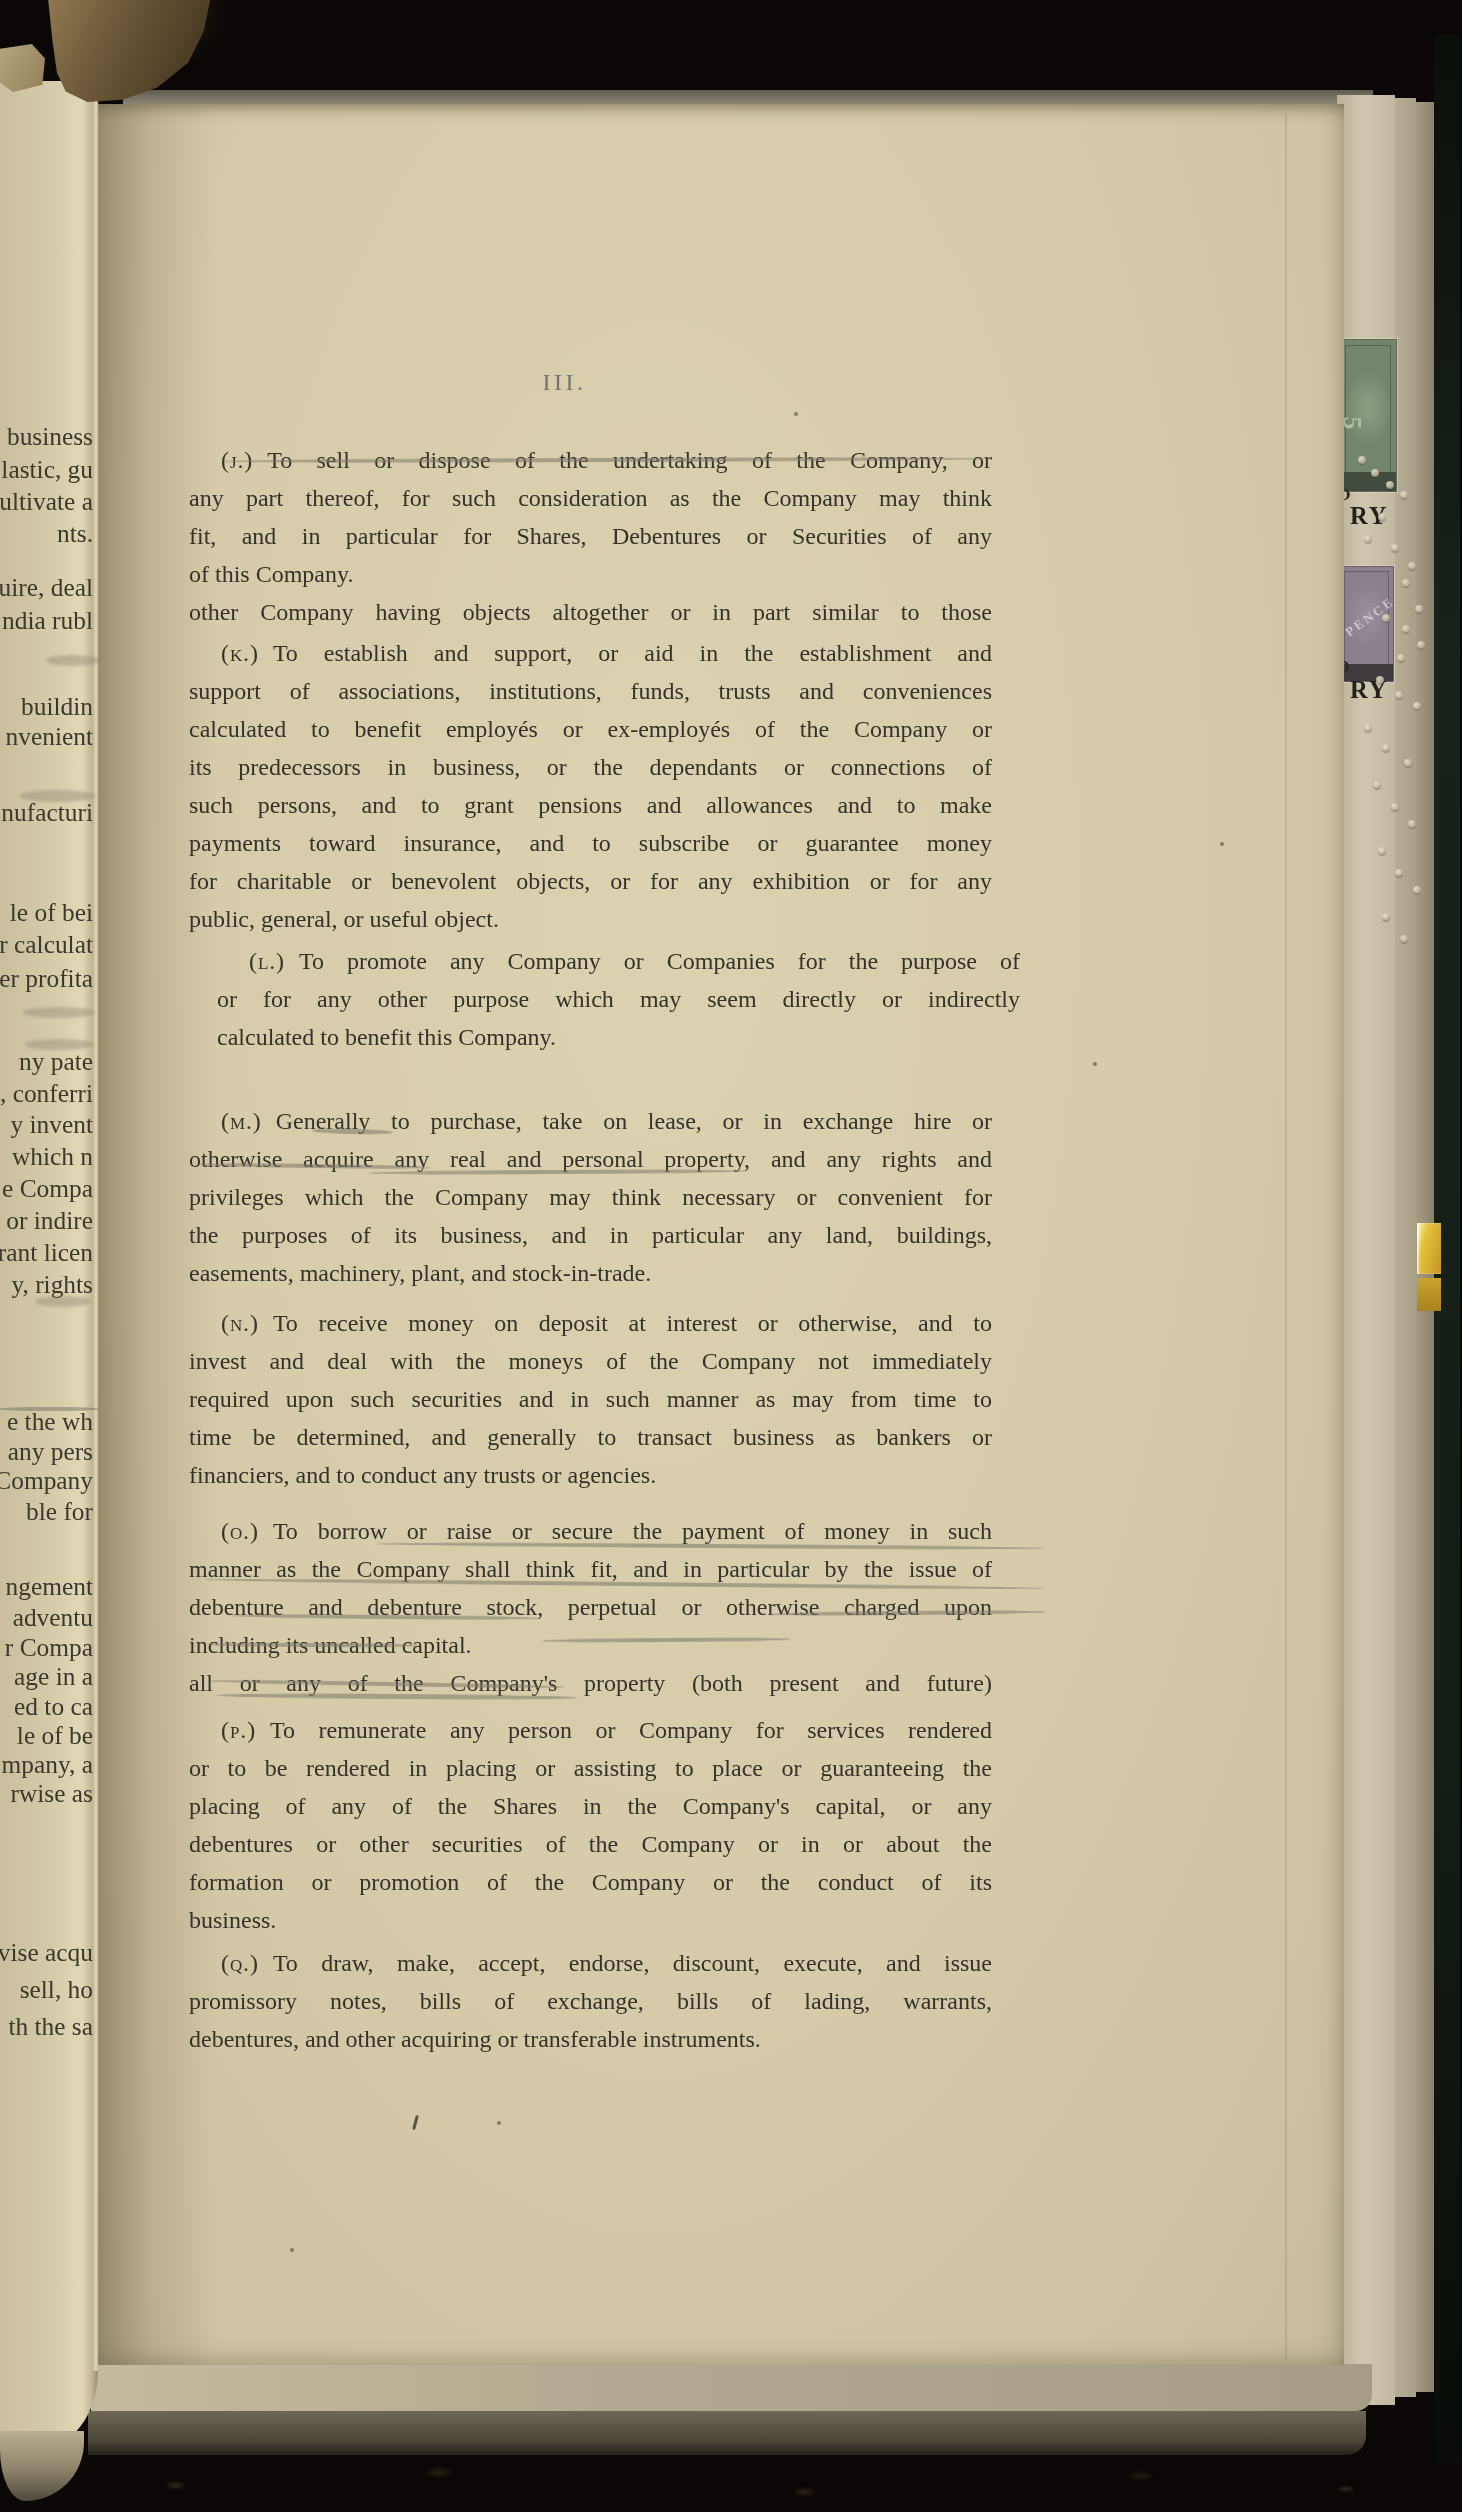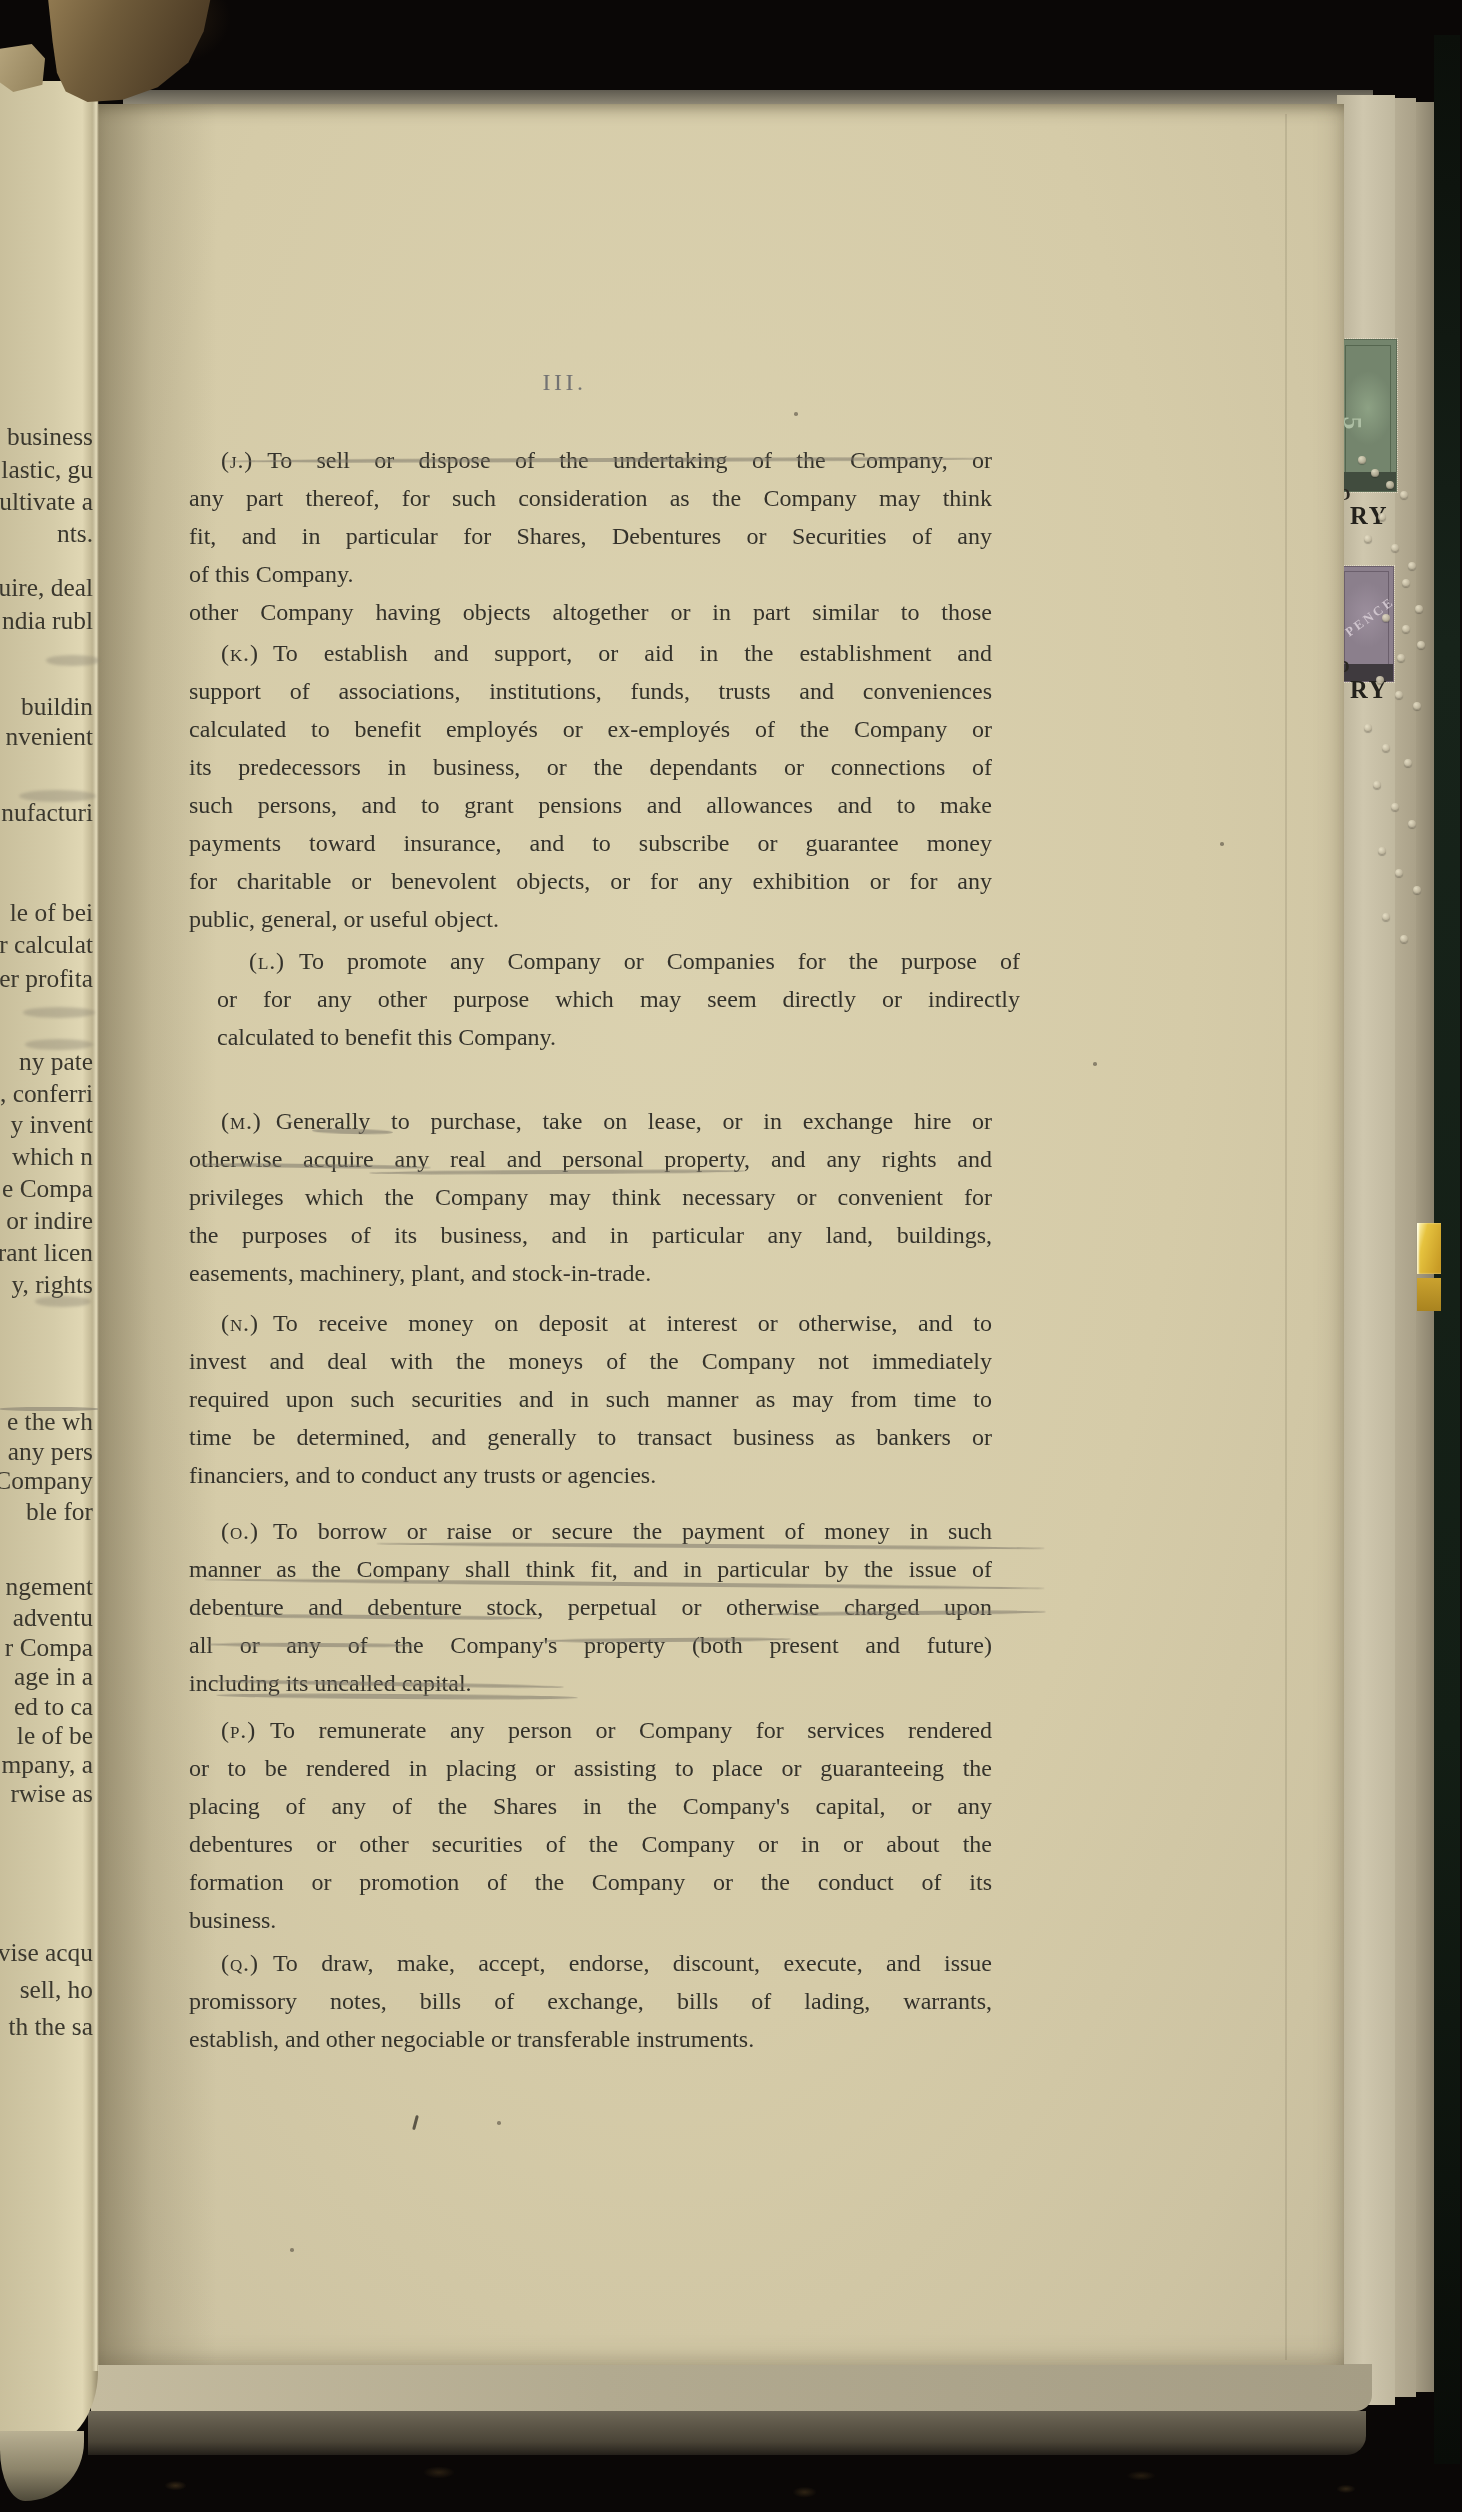--- a/index.html
+++ b/index.html
@@ -265,35 +265,35 @@
         <div class="line first"><span class="clause-label">(n.)</span>To receive money on deposit at interest or otherwise, and to</div>
         <div class="line">invest and deal with the moneys of the Company not immediately</div>
         <div class="line">required upon such securities and in such manner as may from time to</div>
         <div class="line">time be determined, and generally to transact business as bankers or</div>
         <div class="line last">financiers, and to conduct any trusts or agencies.</div>
       </div>
       <div class="clause" style="top: 1512px;">
         <div class="line first"><span class="clause-label">(o.)</span>To borrow or raise or secure the payment of money in such</div>
         <div class="line">manner as the Company shall think fit, and in particular by the issue of</div>
         <div class="line">debenture and debenture stock, perpetual or otherwise charged upon</div>
+        <div class="line last">including its uncalled capital.</div>
         <div class="line">all or any of the Company's property (both present and future)</div>
-        <div class="line last">including its uncalled capital.</div>
       </div>
       <div class="clause" style="top: 1711px;">
         <div class="line first"><span class="clause-label">(p.)</span>To remunerate any person or Company for services rendered</div>
         <div class="line">or to be rendered in placing or assisting to place or guaranteeing the</div>
         <div class="line">placing of any of the Shares in the Company's capital, or any</div>
         <div class="line">debentures or other securities of the Company or in or about the</div>
         <div class="line">formation or promotion of the Company or the conduct of its</div>
         <div class="line last">business.</div>
       </div>
       <div class="clause" style="top: 1944px;">
         <div class="line first"><span class="clause-label">(q.)</span>To draw, make, accept, endorse, discount, execute, and issue</div>
         <div class="line">promissory notes, bills of exchange, bills of lading, warrants,</div>
-        <div class="line last">establish, and other negociable or transferable instruments.</div>
+        <div class="line last">debentures, and other acquiring or transferable instruments.</div>
       </div>
     </div>
 
   <div id="pencil-layer">
       <div class="pencil" style="left: 221px; top: 458px; width: 768px; height: 4.4px; transform: rotate(-0.2deg);"></div>
       <div class="pencil" style="left: 312px; top: 1129px; width: 81px; height: 5.3px; transform: rotate(1.2deg);"></div>
       <div class="pencil" style="left: 198px; top: 1164px; width: 233px; height: 4.4px; transform: rotate(0.8deg);"></div>
       <div class="pencil" style="left: 369px; top: 1170px; width: 377px; height: 4.4px; transform: rotate(-0.3deg);"></div>
       <div class="pencil" style="left: 376px; top: 1544px; width: 669px; height: 4.4px; transform: rotate(0.4deg);"></div>
       <div class="pencil" style="left: 204px; top: 1582px; width: 841px; height: 4.4px; transform: rotate(0.6deg);"></div>

